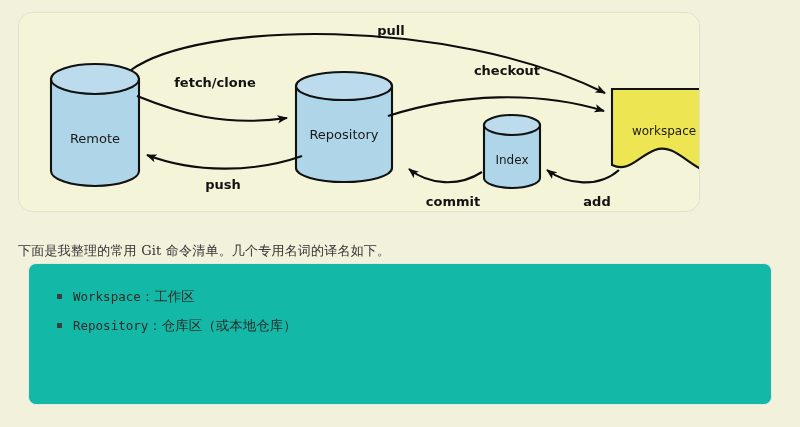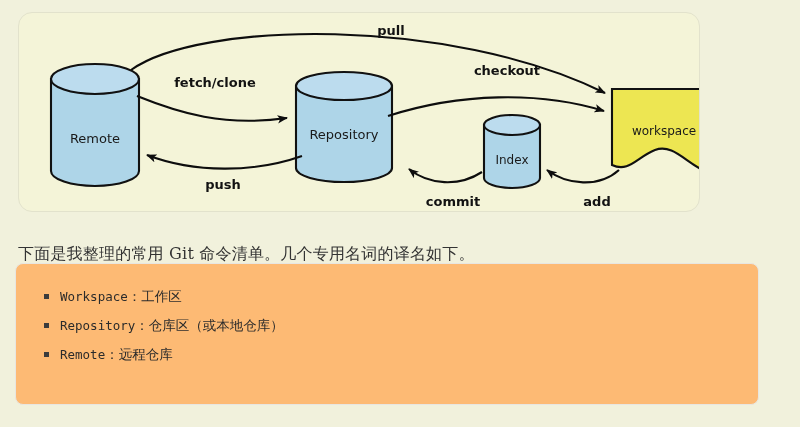--- a/index.html
+++ b/index.html
@@ -59,34 +59,34 @@
     stroke-width: 2.1;
   }
 
   
   #intro-paragraph {
     position: absolute;
     left: 18px;
     top: 228px;
     width: 760px;
     font-family: "DejaVu Serif", serif;
-    font-size: 16px;
+    font-size: 13px;
     line-height: 20px;
     color: #333333;
     letter-spacing: 0.2px;
   }
 
   
   #glossary-box {
     position: absolute;
-    left: 15px;
+    left: 28px;
     top: 263px;
     width: 744px;
     height: 142px;
-    background: #fdba74;
+    background: #14b8a6;
     border: 1px solid #e8e6e1;
     border-radius: 8px;
     box-sizing: border-box;
   }
   #glossary-list {
     list-style: none;
     margin: 0;
     padding: 18px 0 0 28px;
   }
   #glossary-list li {
@@ -183,17 +183,14 @@
 <p id="intro-paragraph">下面是我整理的常用 Git 命令清单。几个专用名词的译名如下。</p>
 
 <div id="glossary-box">
   <ul id="glossary-list">
     <li>
       <span>Workspace</span><span class="term-cn">：</span><span class="term-cn">工作区</span>
     </li>
     <li>
       <span>Repository</span><span class="term-cn">：</span><span class="term-cn">仓库区（或本地仓库）</span>
     </li>
-    <li>
-      <span>Remote</span><span class="term-cn">：</span><span class="term-cn">远程仓库</span>
-    </li>
   </ul>
 </div>
 
 </body></html>

